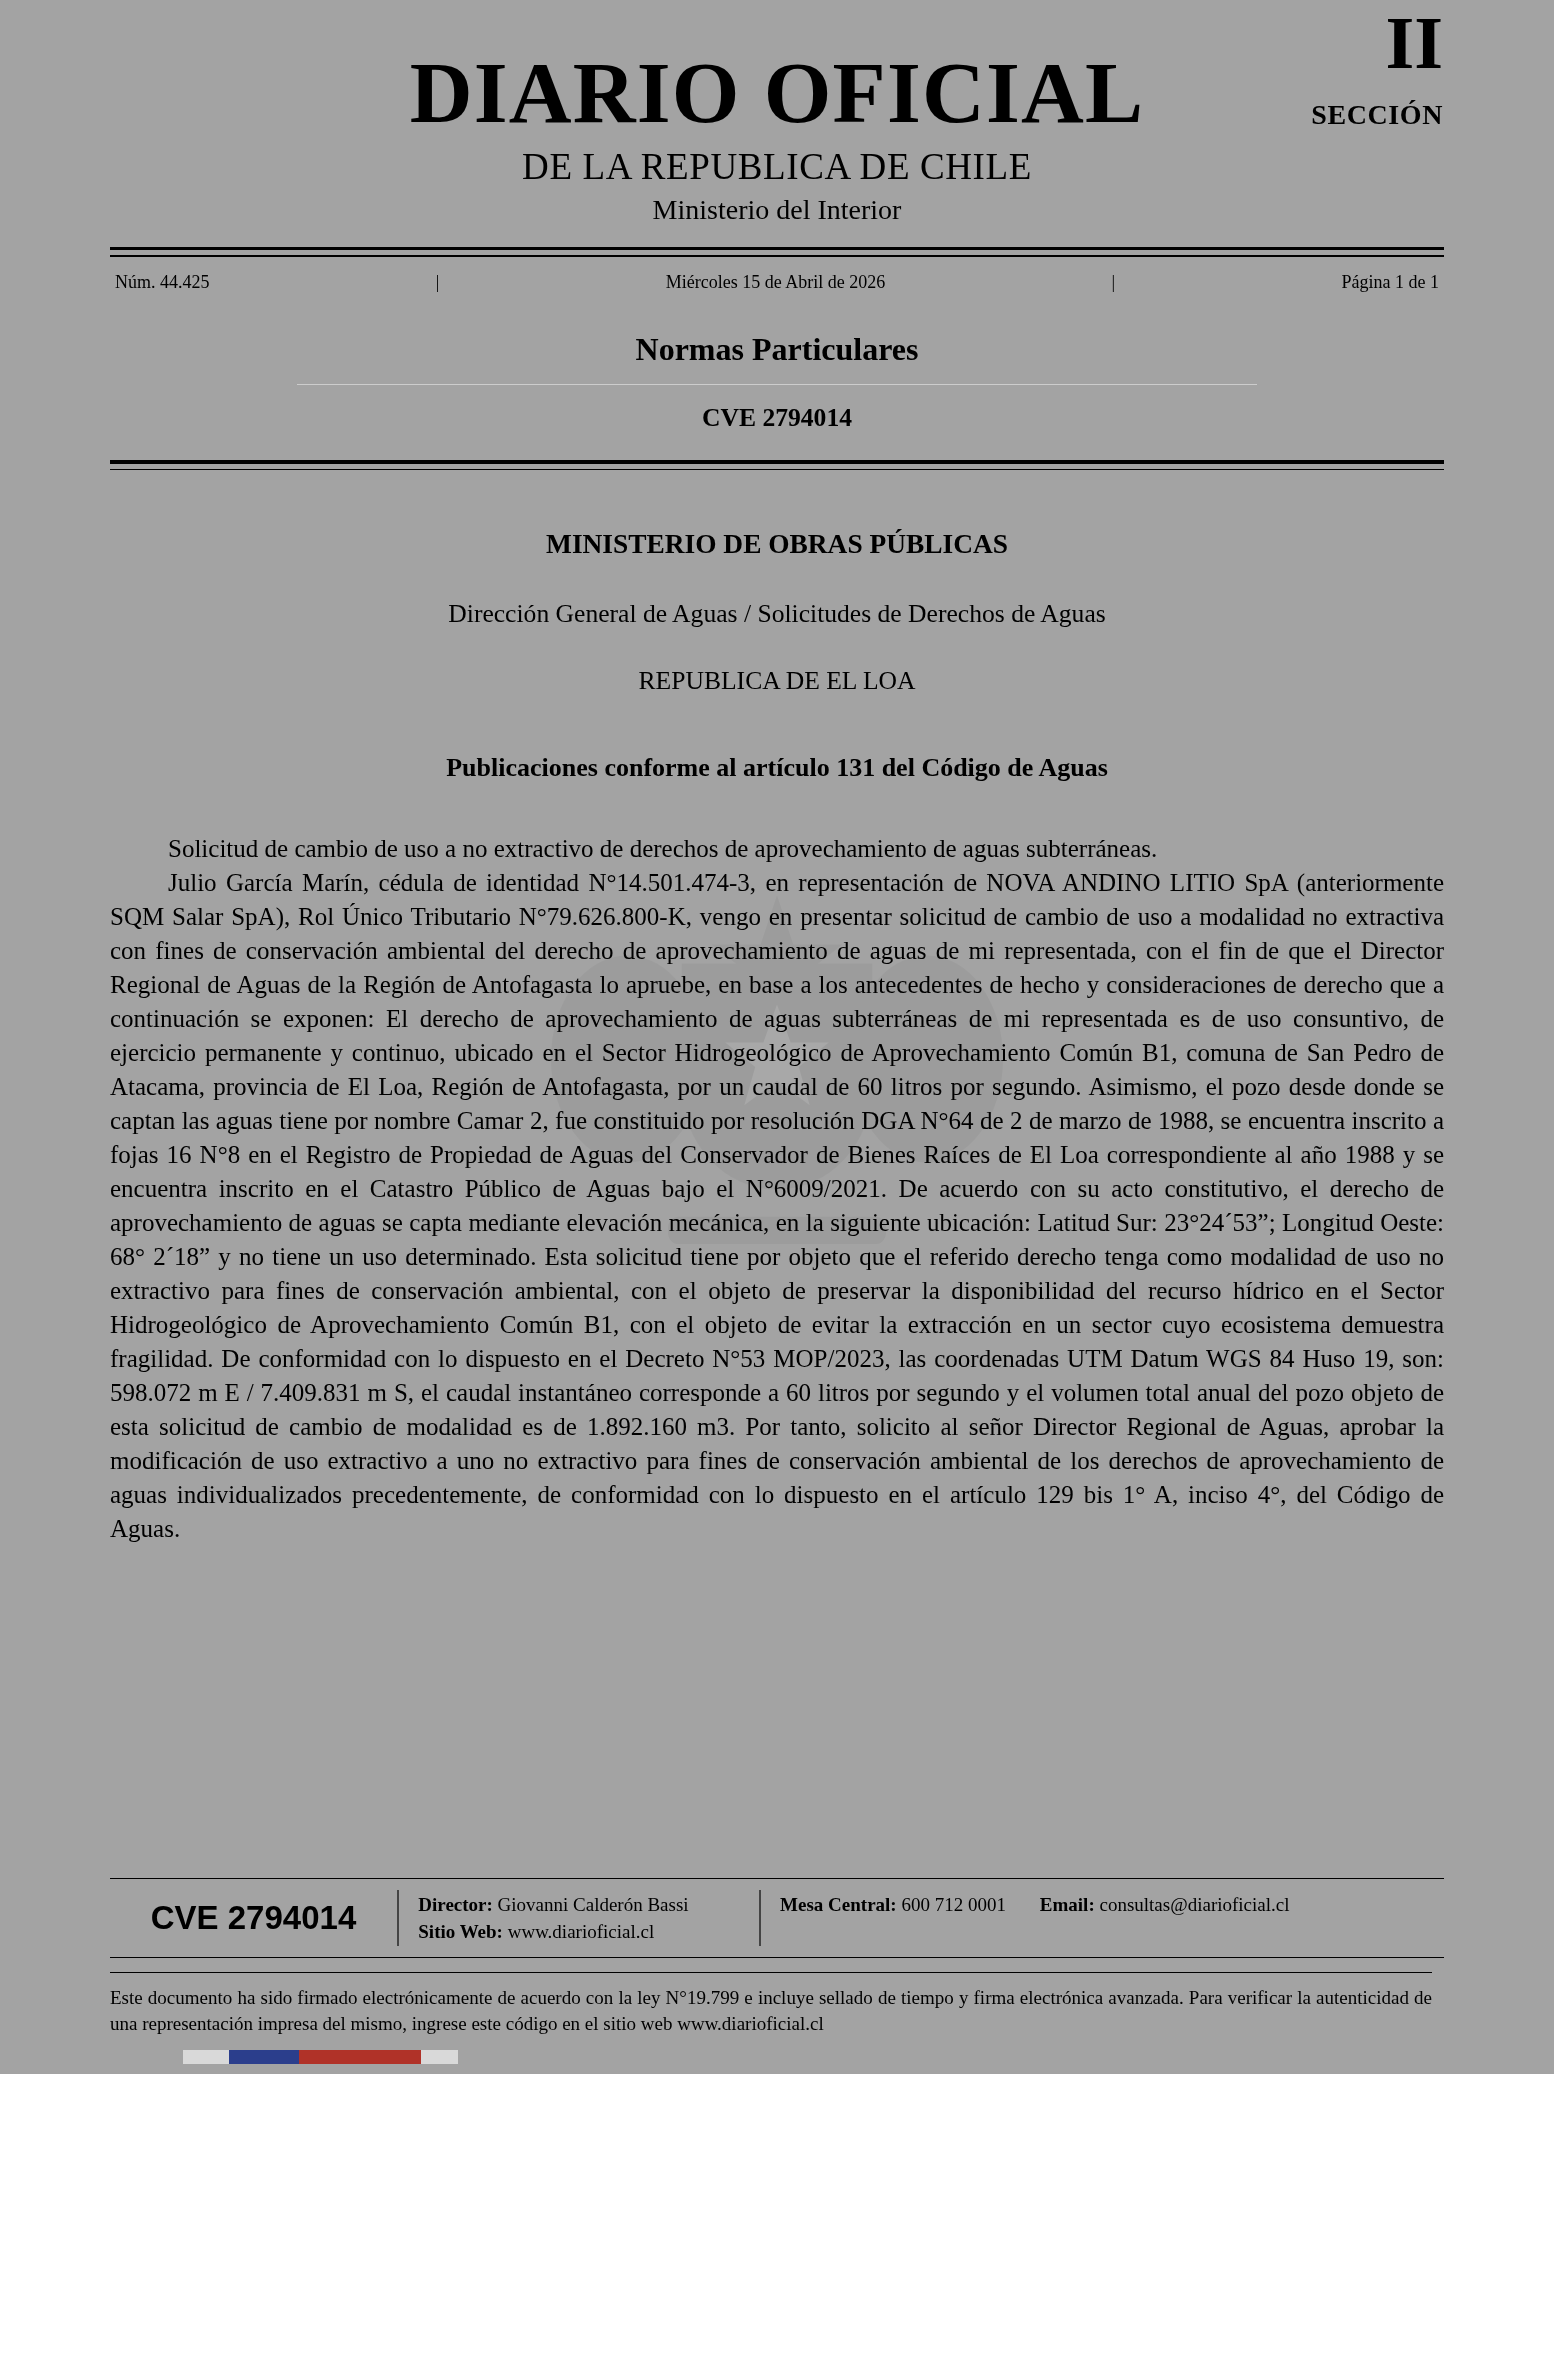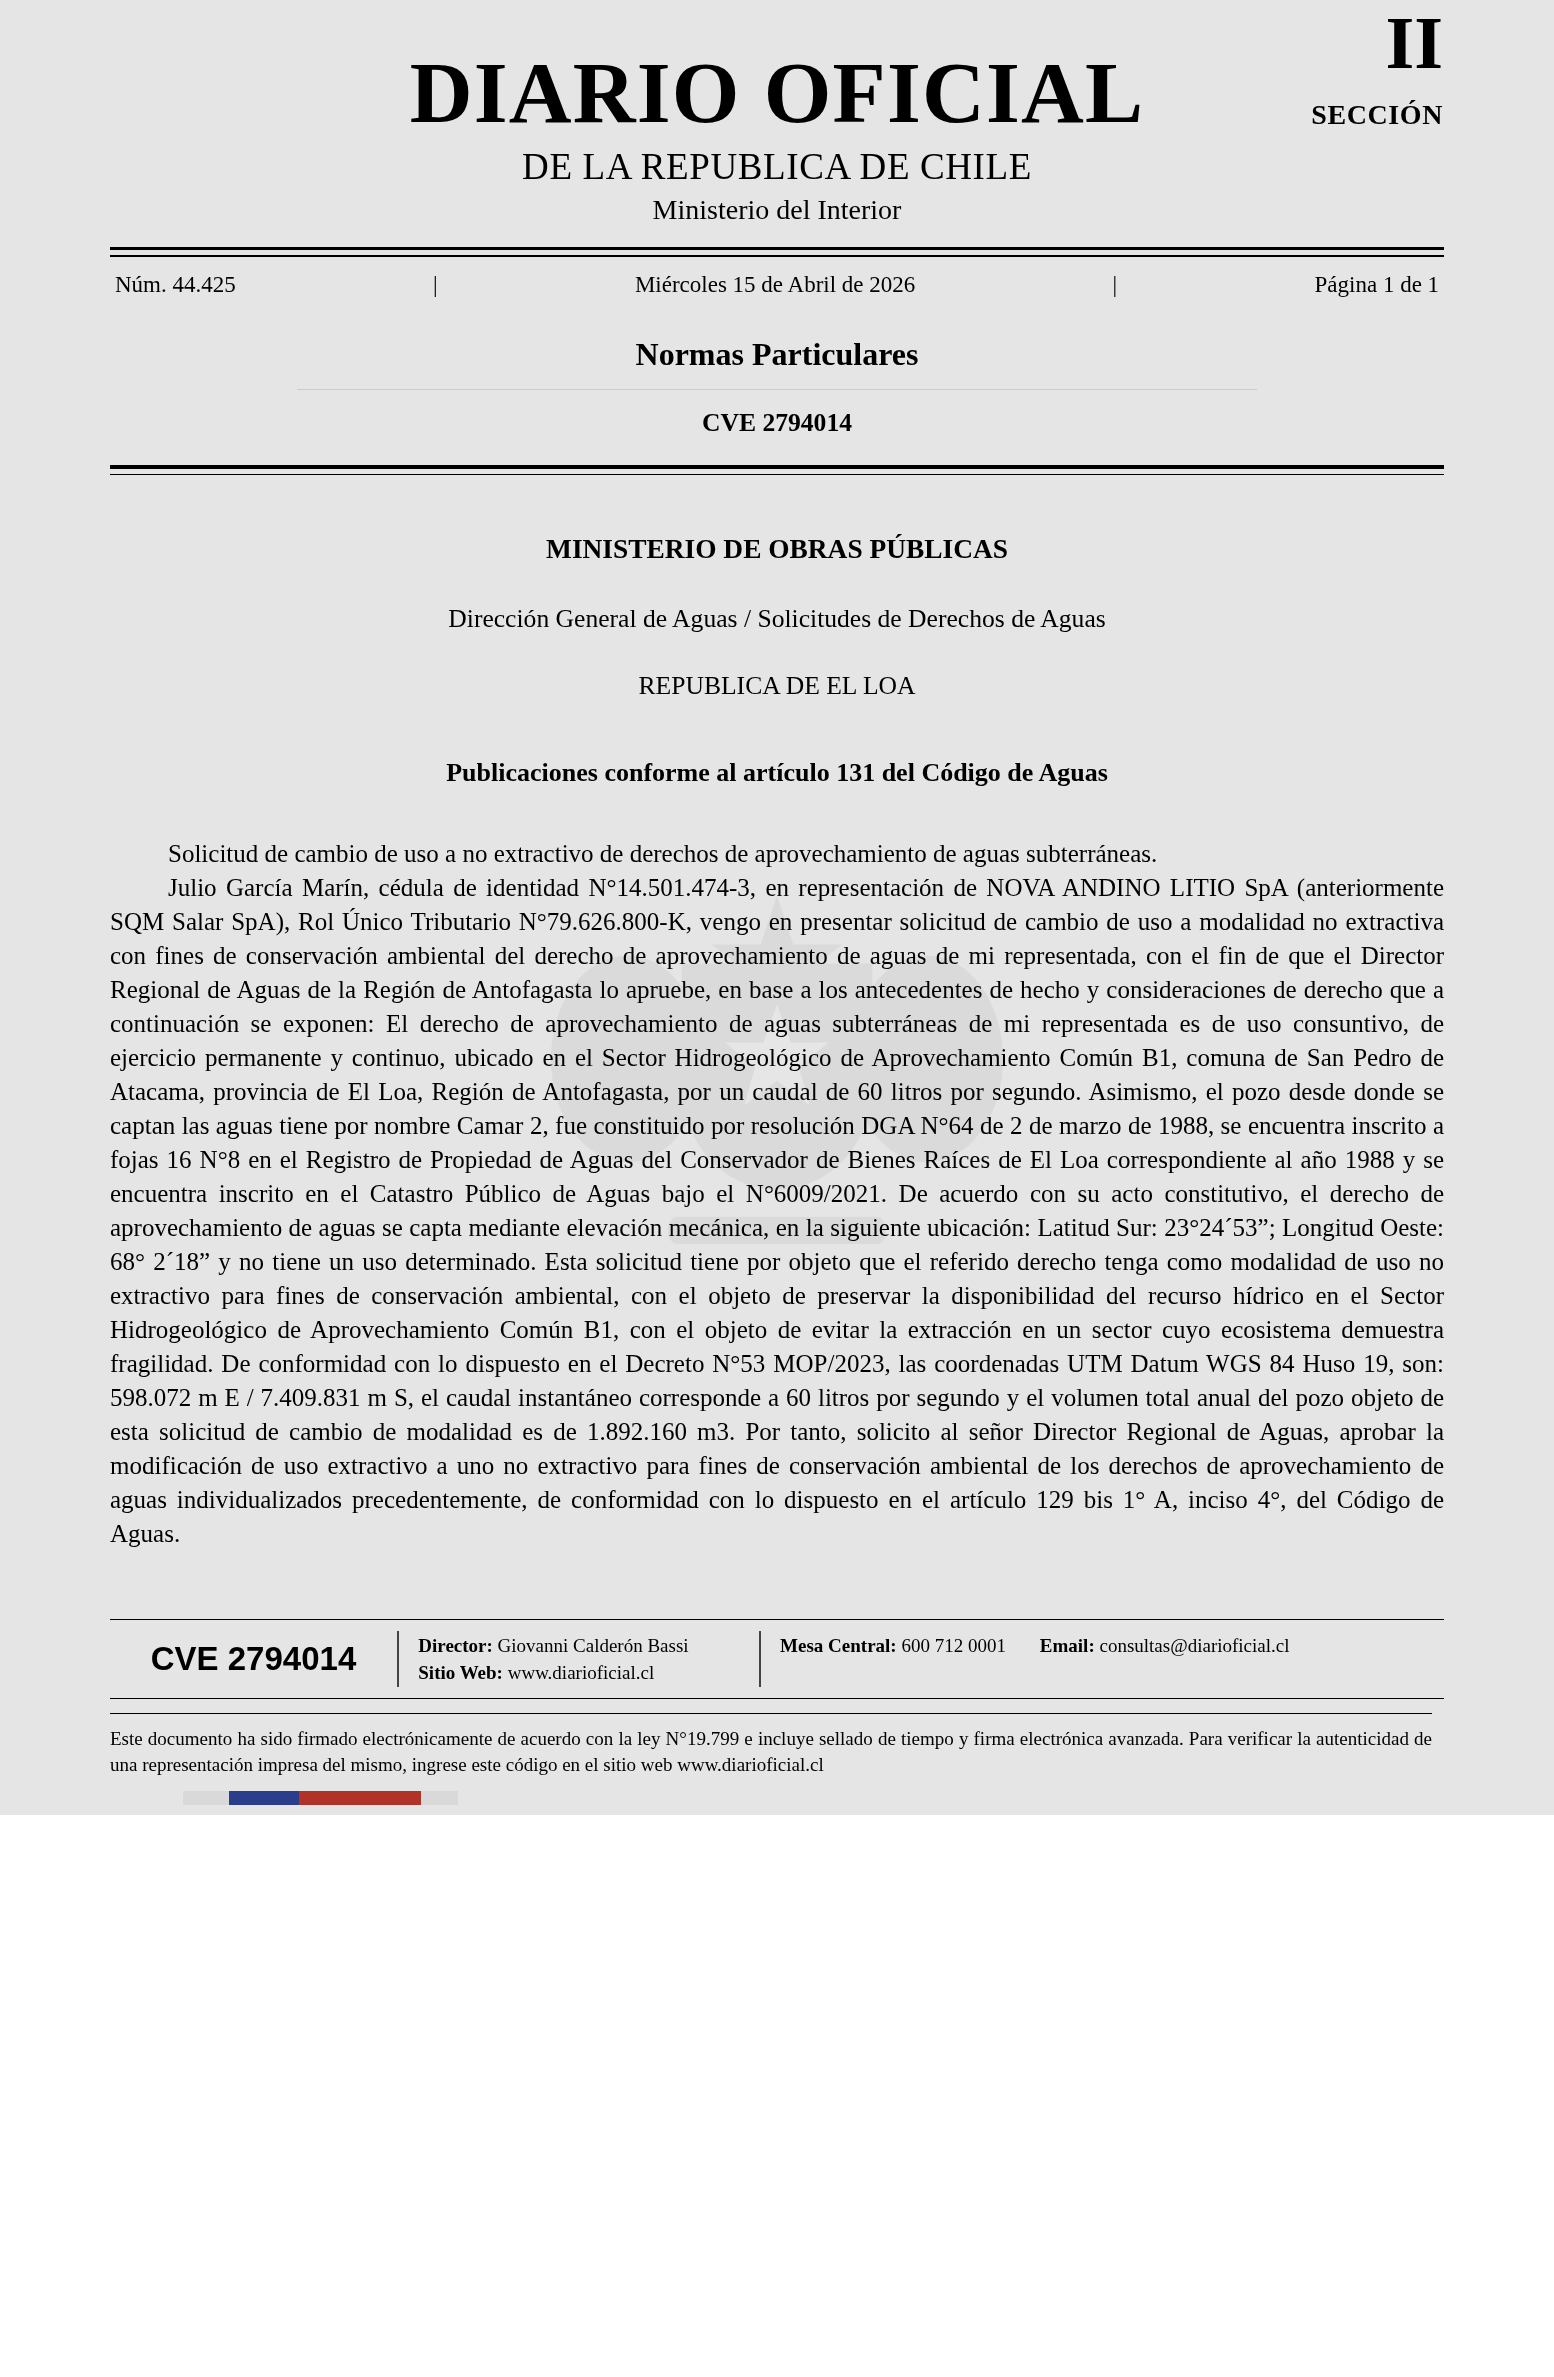--- a/index.html
+++ b/index.html
@@ -1,21 +1,21 @@
 <!DOCTYPE html>
 <html style="font-size:9.8px"><head>
 <meta charset="utf-8">
 <style>
   * { margin: 0; padding: 0; box-sizing: border-box; }
   html, body { background: #ffffff; }
   .page {
     position: relative;
     width: 1554px;
-    height: 1815px;
-    background: #e5e5e5;
+    height: 2074px;
+    background: #a3a3a3;
     color: #000;
     font-family: "Liberation Serif", serif;
     overflow: hidden;
   }
   .content { padding: 0 110px; position: relative; }
 
   
   .masthead { position: relative; padding-top: 49px; text-align: center; }
   .masthead-title { font-size: 87px; font-weight: bold; letter-spacing: 1.2px; line-height: 1; }
   .masthead-sub { font-size: 37px; margin-top: 8.5px; letter-spacing: 0.6px; }
@@ -25,21 +25,21 @@
   .section-label { font-size: 28px; font-weight: bold; letter-spacing: 0.6px; margin-top: 19px; }
 
   
   .rule-double-top { margin-top: 21px; border-top: 3.7px solid #000; border-bottom: 1.8px solid #000; height: 9.8px; }
   .rule-single { border-top: 1.8px solid #000; }
   .rule-double-heavy { margin-top: 27px; border-top: 4.3px solid #000; border-bottom: 1.8px solid #000; height: 10.4px; }
   .light-rule { width: 72%; margin: 16px auto 0; border-top: 1.2px solid #cccccc; }
 
   
   .band-title { text-align: center; font-weight: bold; font-size: 27px; padding: 11px 0 9.8px; }
-  .info-row { display: flex; justify-content: space-between; align-items: center; font-size: 23px; padding: 14.6px 4.9px 12.2px; }
+  .info-row { display: flex; justify-content: space-between; align-items: center; font-size: 18px; padding: 14.6px 4.9px 12.2px; }
   .info-sep { color: #000; }
 
   
   .normas { text-align: center; font-size: 32px; font-weight: bold; margin-top: 25.6px; }
   .cve-heading { text-align: center; font-size: 25.6px; font-weight: bold; margin-top: 18.3px; }
 
   
   .article-ministry { text-align: center; font-weight: bold; font-size: 27.4px; margin-top: 59px; }
   .article-direction { text-align: center; font-size: 25.6px; margin-top: 39px; }
   .article-province { text-align: center; font-size: 25.6px; margin-top: 37px; }

